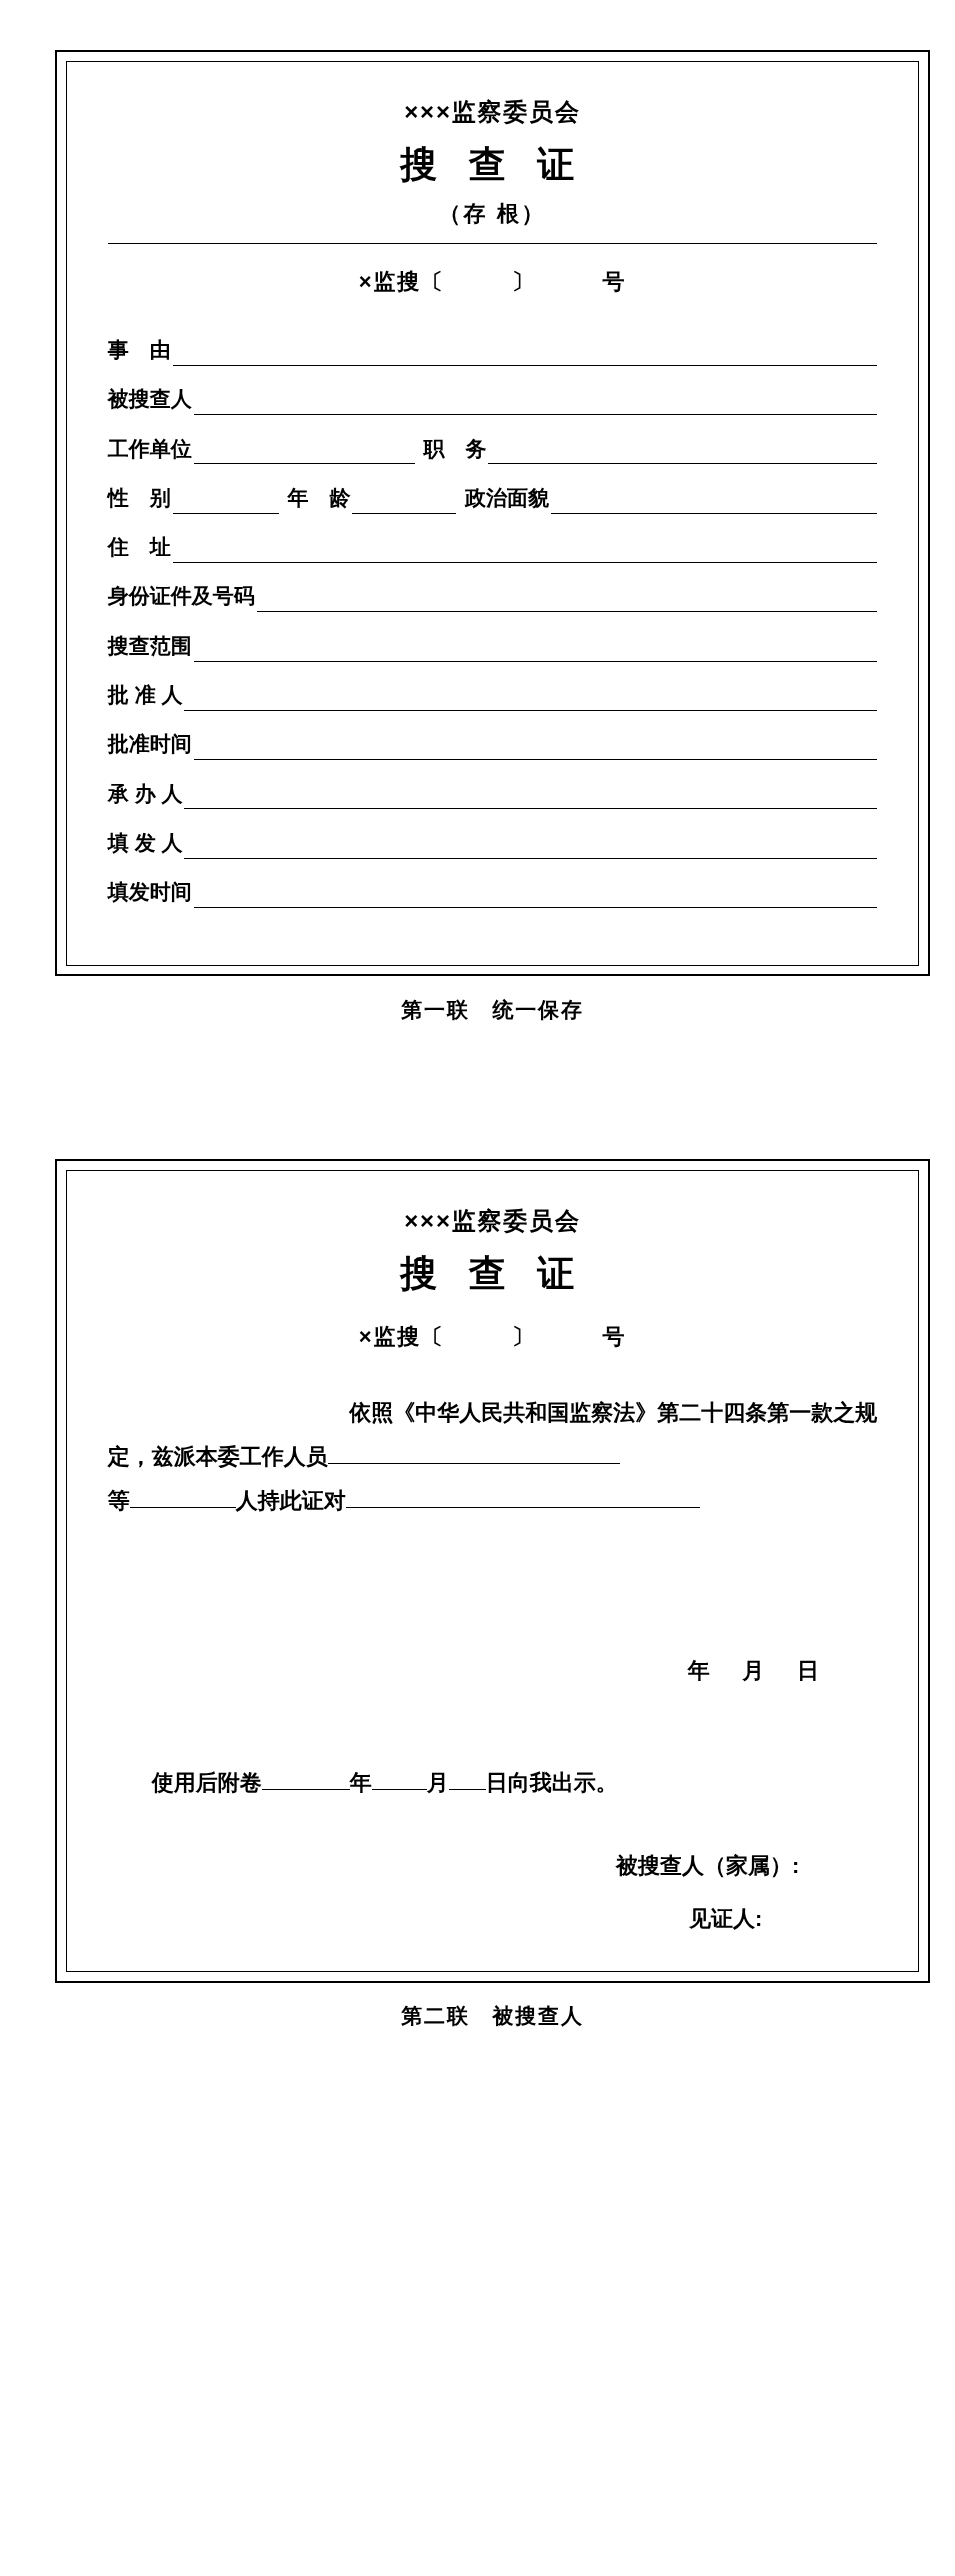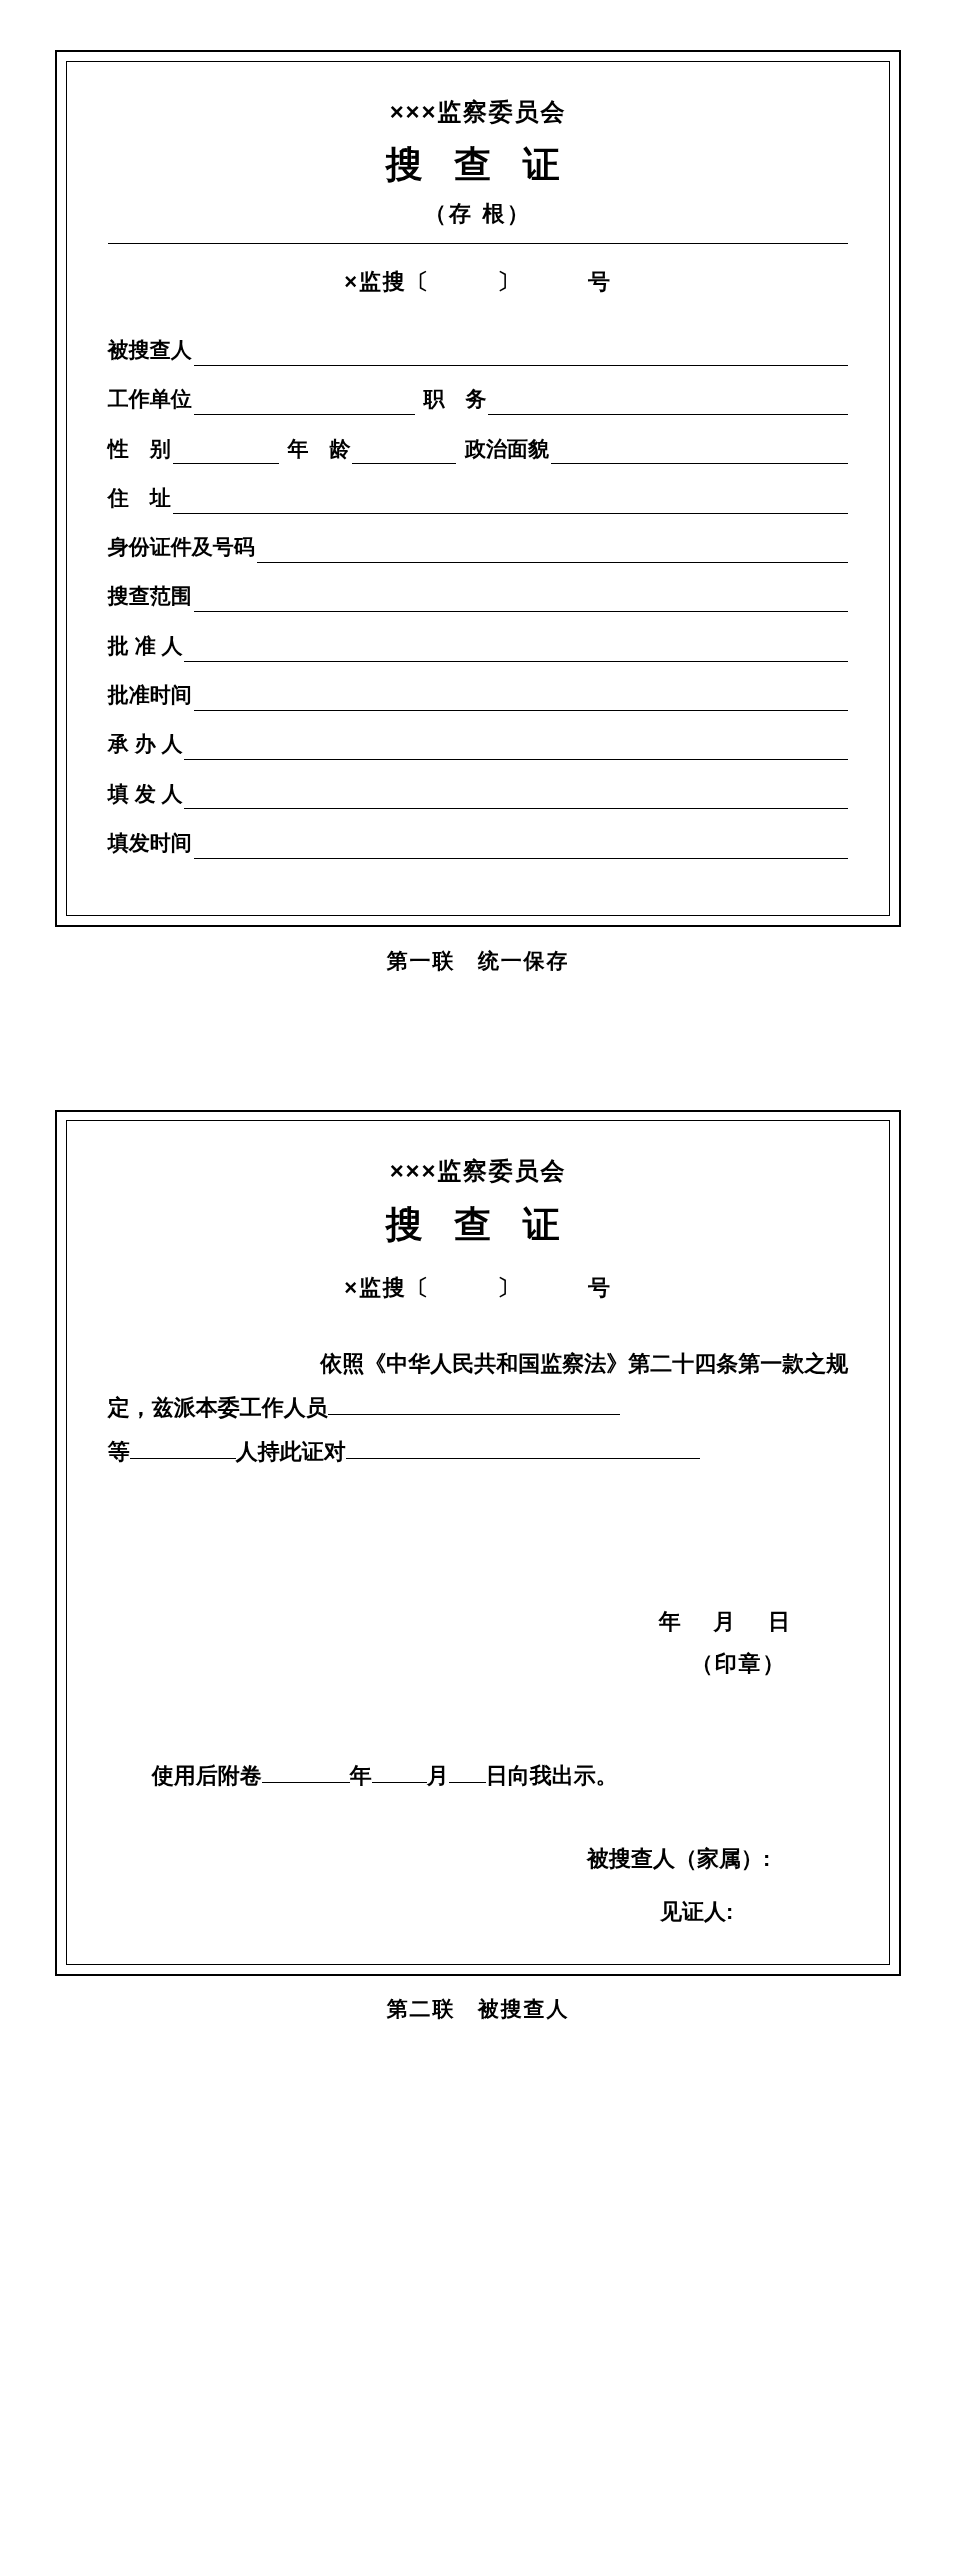--- a/index.html
+++ b/index.html
@@ -9,21 +9,21 @@
   }
   body {
     width: 956px;
     min-height: 2576px;
     font-family: "Liberation Serif", "DejaVu Serif", serif;
     color: #000000;
   }
   .page {
     width: 956px;
     box-sizing: border-box;
-    padding: 50px 55px 35px 55px;
+    padding: 50px 26px 35px 55px;
   }
   
   .card {
     border: 2.7px solid #000;
     box-sizing: border-box;
     padding: 8.8px;
   }
   .card-inner {
     border: 0.9px solid #000;
     box-sizing: border-box;
@@ -190,20 +190,24 @@
       <div class="doc-number">
         <span>×监搜〔</span>
         <span class="gap"></span>
         <span>〕</span>
         <span class="gap"></span>
         <span>号</span>
       </div>
 
       <div class="fields">
 
+        <div class="frow">
+          <span class="flabel">事　由</span>
+          <span class="fline"></span>
+        </div>
 
         <div class="frow">
           <span class="flabel">被搜查人</span>
           <span class="fline"></span>
         </div>
 
         <div class="frow">
           <span class="flabel">工作单位</span>
           <span class="fline w-mid"></span>
           <span class="spacer-lbl">职　务</span>
@@ -293,21 +297,20 @@
           <span>定，兹派本委工作人员</span><span class="ul ul-fill"></span>
         </div>
         <div>
           <span>等</span><span class="ul ul-120"></span><span>人持此证对</span><span class="ul ul-long"></span>
         </div>
       </div>
 
       <div class="blank-space"></div>
 
       <div class="date-line">年　月　日</div>
-      <div class="seal-line">（印章）</div>
 
       <div class="notice-line">
         <span>使用后附卷</span><span class="ul ul-100"></span><span>年</span><span class="ul ul-60"></span><span>月</span><span class="ul ul-40"></span><span>日向我出示。</span>
       </div>
 
       <div class="sign-line">被搜查人（家属）:</div>
       <div class="sign-line2">见证人:</div>
 
     </div>
   </div>

